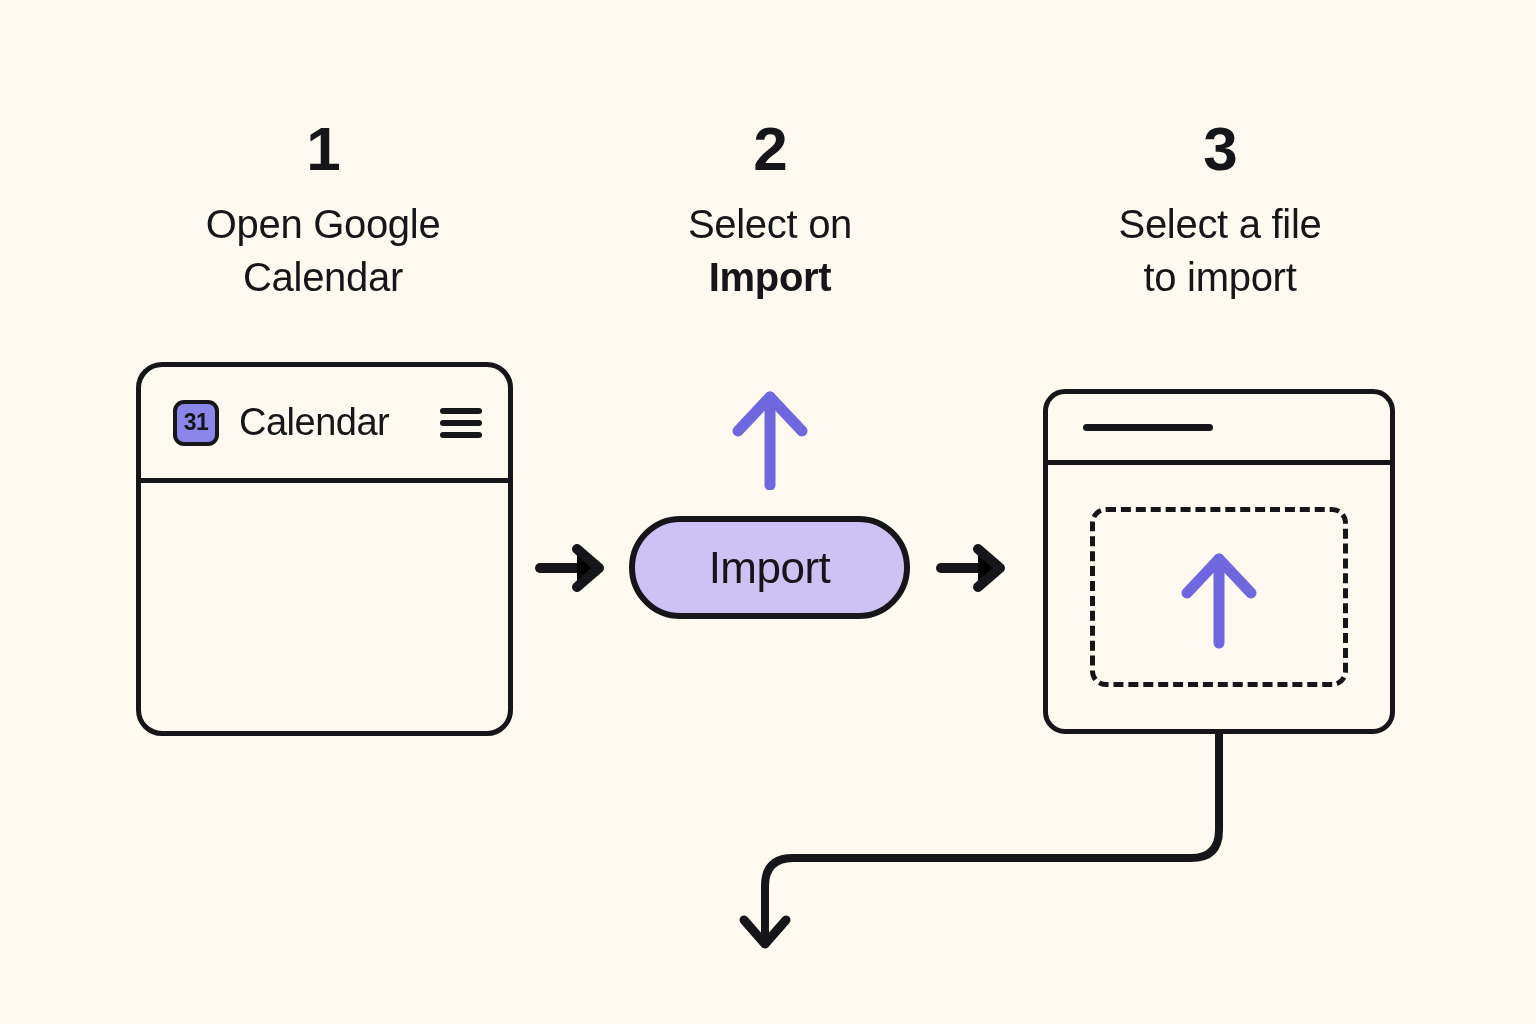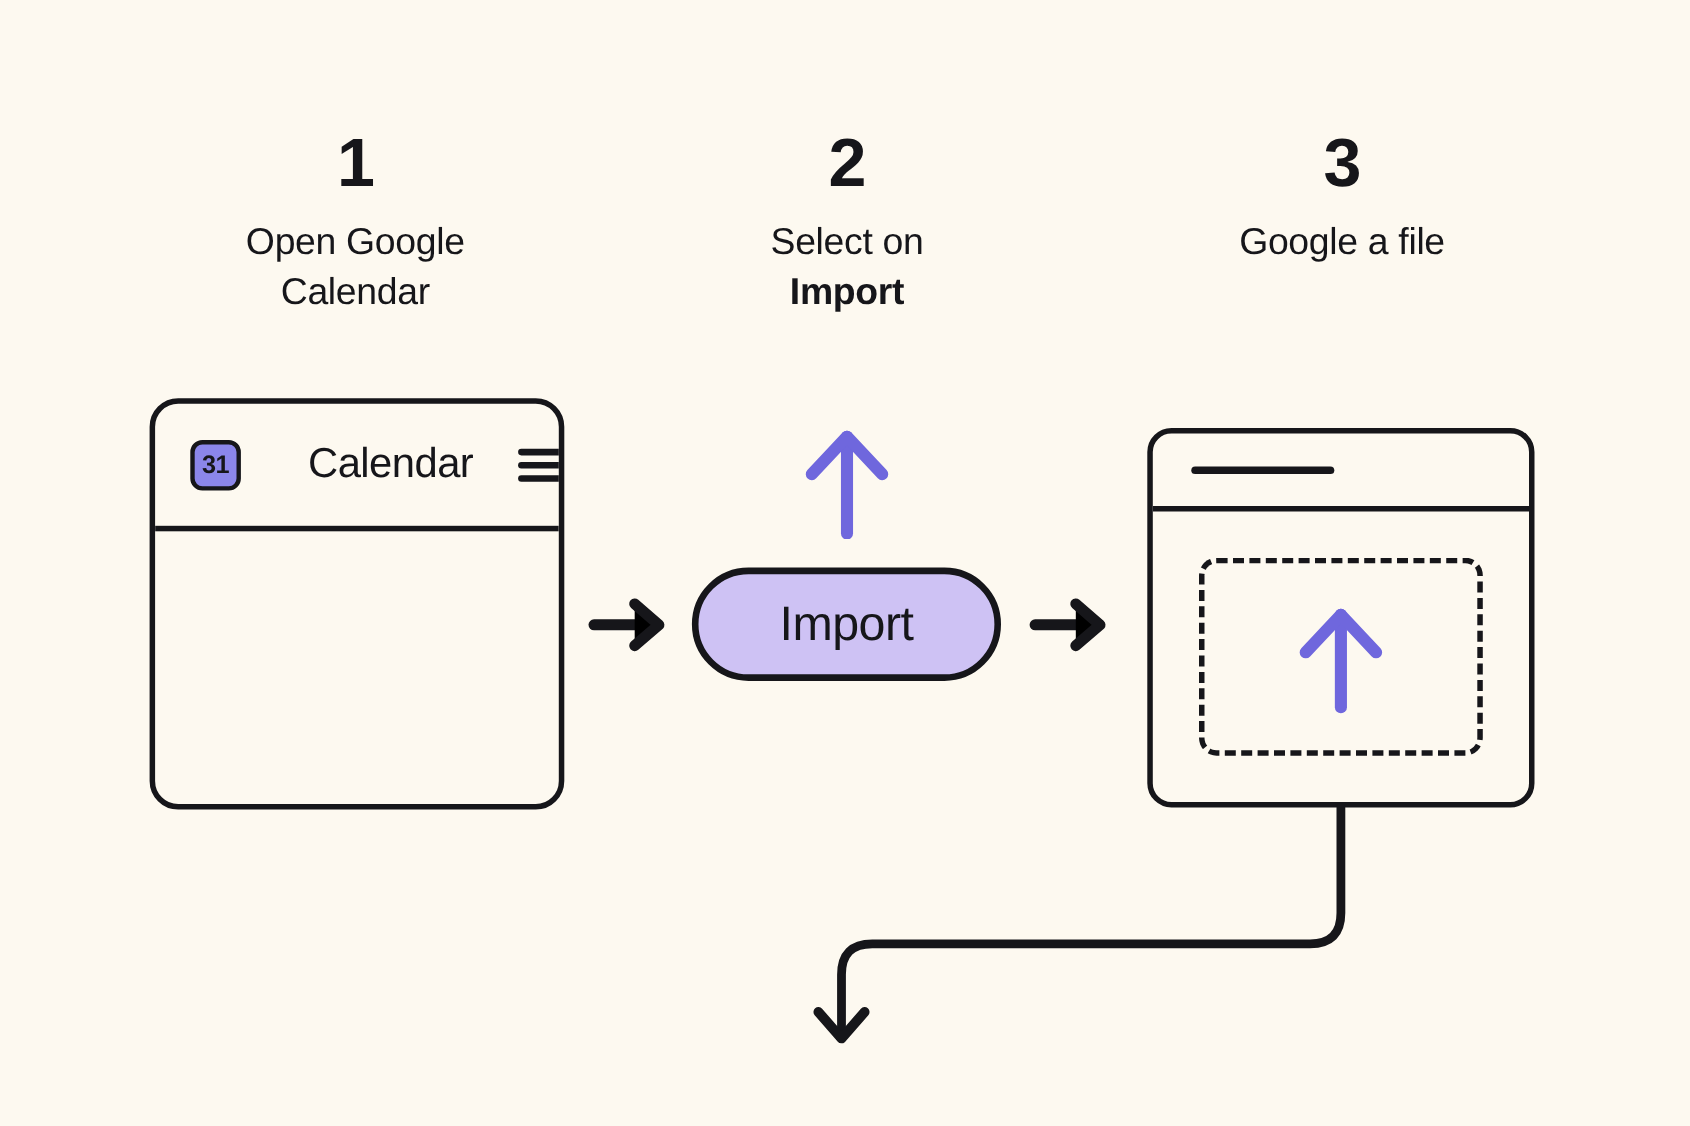--- a/index.html
+++ b/index.html
@@ -29,21 +29,21 @@
     text-align: center;
     color: #16161a;
   }
   .step-num {
     font-size: 62px;
     font-weight: 700;
     line-height: 1;
     letter-spacing: -1px;
   }
   .step-cap {
-    font-size: 34px;
+    font-size: 40px;
     font-weight: 400;
     line-height: 1.32;
     margin-top: 18px;
     letter-spacing: -0.3px;
   }
   .step-cap b { font-weight: 700; }
 
   #head1 { left: 123px; top: 118px; width: 400px; }
   #head2 { left: 605px; top: 118px; width: 330px; }
   #head3 { left: 1040px; top: 118px; width: 360px; }
@@ -59,21 +59,20 @@
     box-sizing: border-box;
     overflow: hidden;
   }
   #cal-titlebar {
     height: 116px;
     border-bottom: 5px solid #16161a;
     box-sizing: border-box;
     display: flex;
     align-items: center;
     padding: 0 26px 0 32px;
-    gap: 41px;
   }
   .cal-badge {
     width: 46px; height: 46px;
     border: 4px solid #16161a;
     border-radius: 11px;
     background: #8b86ea;
     box-sizing: border-box;
     display: flex;
     align-items: center;
     justify-content: center;
@@ -201,21 +200,22 @@
     <div class="step-num">2</div>
     <div class="step-cap">
       <span>Select on</span><br>
       <b>Import</b>
     </div>
   </div>
 
   <div class="step-head" id="head3">
     <div class="step-num">3</div>
     <div class="step-cap">
-      <span>Google a file</span><br>
+      <span>Select a file</span><br>
+      <span>to import</span>
     </div>
   </div>
 
   <div id="win-calendar">
     <div id="cal-titlebar">
       <div class="cal-badge">31</div>
       <div class="cal-name">Calendar</div>
       <div class="hamburger">
         <i></i>
         <i></i>

